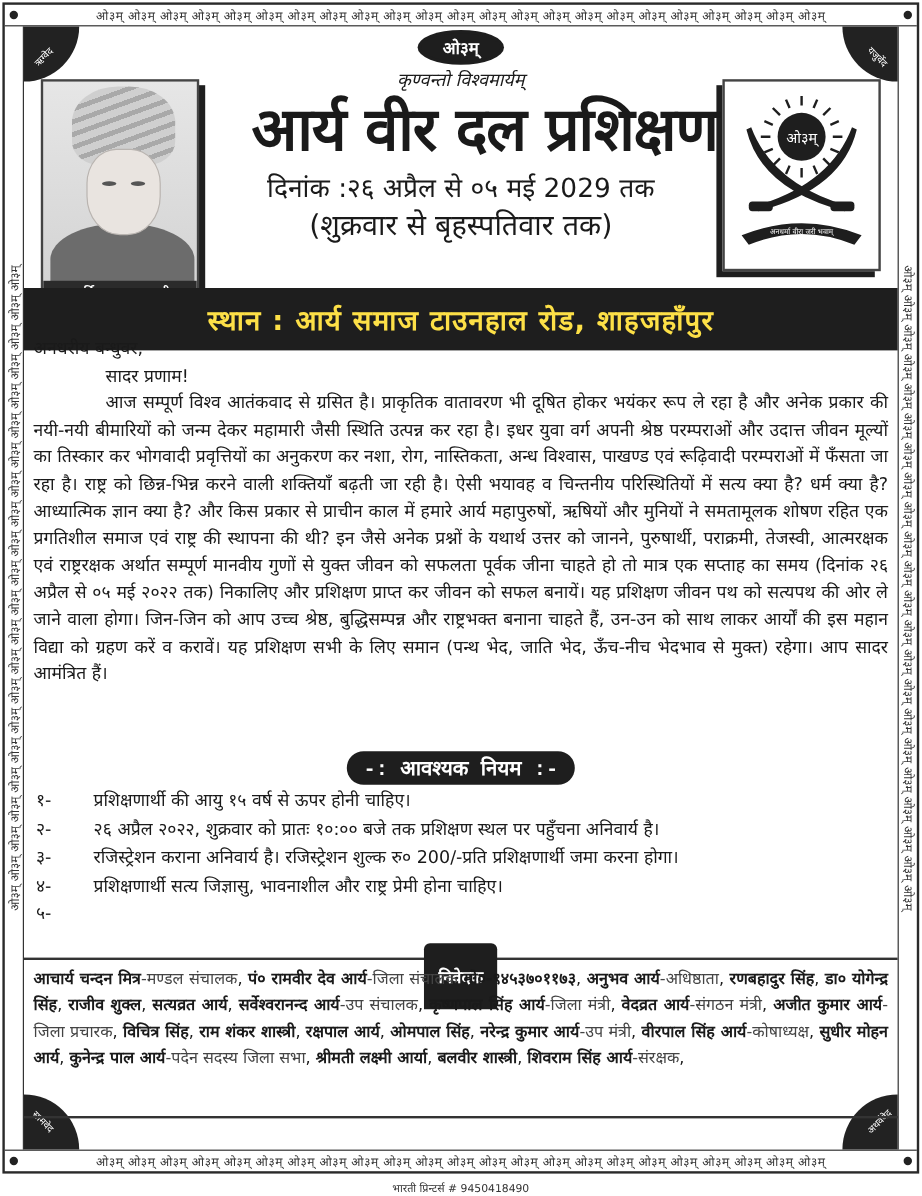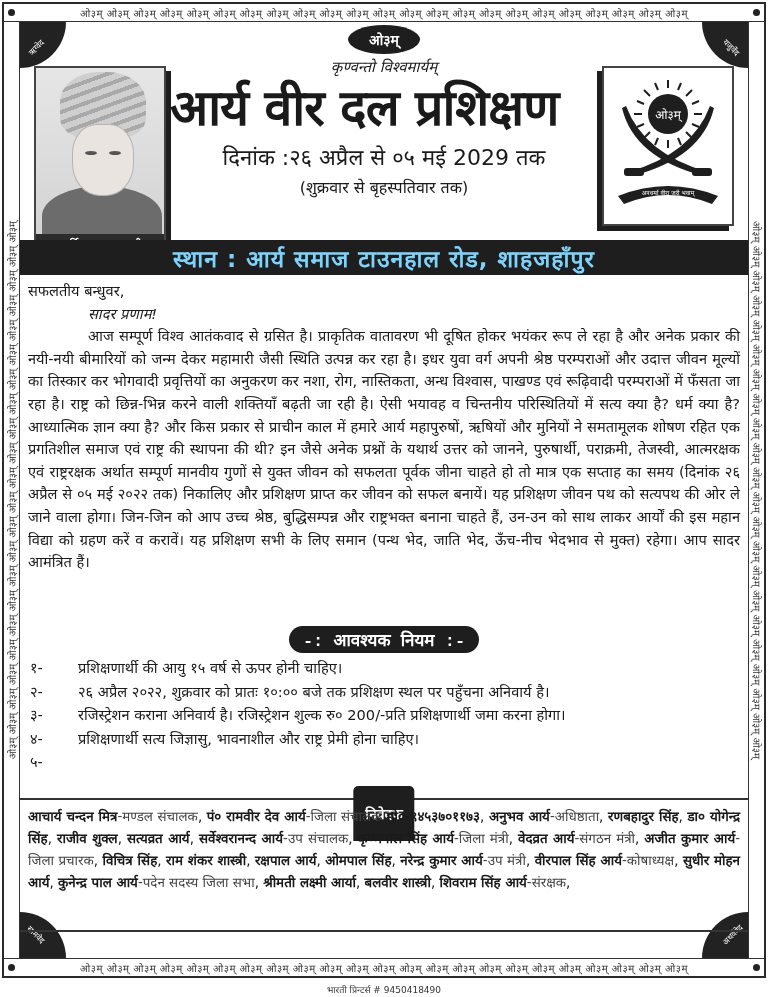--- a/index.html
+++ b/index.html
@@ -41,29 +41,29 @@
   .photo { position: absolute; left: 14px; top: 44px; width: 132px; height: 188px; border: 2px solid #444; box-shadow: 5px 5px 0 #1e1e1e; background: linear-gradient(#e6e6e6, #d2d2d2); overflow: hidden; }
   .photo .turban { position: absolute; left: 24px; top: 4px; width: 86px; height: 66px; border-radius: 45% 45% 30% 30%; background: repeating-linear-gradient(160deg, #cfcfcf 0 6px, #a9a9a9 6px 10px); }
   .photo .face { position: absolute; left: 36px; top: 56px; width: 62px; height: 72px; border-radius: 40% 40% 45% 45%; background: #e9e4e0; border: 1px solid #b9b4b0; }
   .photo .eye { position: absolute; top: 26px; width: 12px; height: 4px; background: #555; border-radius: 50%; }
   .photo .eye.l { left: 12px; } .photo .eye.r { right: 12px; }
   .photo .body { position: absolute; left: 6px; top: 118px; width: 120px; height: 60px; border-radius: 50% 50% 0 0; background: #6c6c6c; }
   .photo .caption { position: absolute; left: 0; right: 0; bottom: 0; background: #2b2b2b; color: #fff; font-size: 10px; text-align: center; padding: 2px 0; font-weight: bold; }
 
   .emblem { position: absolute; right: 14px; top: 44px; width: 132px; height: 160px; border: 2px solid #444; box-shadow: -5px 5px 0 #1e1e1e; background: #fff; }
 
-  .main-title { position: absolute; left: 150px; right: 150px; top: 56px; text-align: left; font-size: 50px; font-weight: bold; letter-spacing: -1px; line-height: 60px; }
+  .main-title { position: absolute; left: 150px; right: 150px; top: 56px; text-align: right; font-size: 50px; font-weight: bold; letter-spacing: -1px; line-height: 60px; }
   .date-line { position: absolute; left: 150px; right: 150px; top: 122px; text-align: center; font-size: 22px; line-height: 28px; }
-  .days-line { position: absolute; left: 150px; right: 150px; top: 152px; text-align: center; font-size: 16px; line-height: 28px; }
-
-  .venue-bar { position: absolute; left: 0; right: 0; top: 218px; height: 35px; background: #1e1e1e; color: #7dd3fc; font-size: 23px; font-weight: bold; display: flex; align-items: center; justify-content: center; letter-spacing: 1px; }
+  .days-line { position: absolute; left: 150px; right: 150px; top: 152px; text-align: center; font-size: 24px; line-height: 28px; }
+
+  .venue-bar { position: absolute; left: 0; right: 0; top: 218px; height: 52px; background: #1e1e1e; color: #fde047; font-size: 23px; font-weight: bold; display: flex; align-items: center; justify-content: center; letter-spacing: 1px; }
 
   .letter { position: absolute; left: 8px; right: 8px; top: 258px; font-size: 14.6px; line-height: 22.6px; }
   .letter .salute { display: block; }
-  .letter .greeting { display: block; padding-left: 60px; font-style: italic; }
+  .letter .greeting { display: block; padding-left: 60px; }
   .letter .para { display: block; text-align: justify; text-indent: 60px; }
 
   .rules-title-wrap { position: absolute; left: 0; right: 0; top: 604px; text-align: center; font-family: Liberation Mono, monospace; }
   .rules-title { display: inline-block; background: #1e1e1e; color: #fff; font-weight: bold; font-size: 17px; padding: 2px 14px; border-radius: 14px; }
   .rules { position: absolute; left: 10px; right: 10px; top: 634px; font-size: 14.6px; line-height: 23.5px; list-style: none; }
   .rules li { display: flex; }
   .rules .num { width: 48px; flex: 0 0 auto; }
 
   .sep-line { position: absolute; left: 0; right: 0; top: 776px; height: 2px; background: #333; }
   .sender-title { position: absolute; left: 50%; top: 764px; transform: translateX(-50%); background: #1e1e1e; color: #ffffff; font-weight: bold; font-size: 14px; padding: 18px 12px; border-radius: 5px 5px 0 0; }
@@ -159,21 +159,21 @@
 
     <div class="main-title">आर्य वीर दल प्रशिक्षण</div>
     <div class="date-line">दिनांक :२६ अप्रैल से ०५ मई 2029 तक</div>
     <div class="days-line">(शुक्रवार से बृहस्पतिवार तक)</div>
 
     <div class="venue-bar">
       <span>स्थान : आर्य समाज टाउनहाल रोड, शाहजहाँपुर</span>
     </div>
 
     <div class="letter">
-      <span class="salute">सफलतीय बन्धुवर,</span>
+      <span class="salute">अनधरीय बन्धुवर,</span>
       <span class="greeting">सादर प्रणाम!</span>
       <span class="para">आज सम्पूर्ण विश्व आतंकवाद से ग्रसित है। प्राकृतिक वातावरण भी दूषित होकर भयंकर रूप ले रहा है और अनेक प्रकार की नयी-नयी बीमारियों को जन्म देकर महामारी जैसी स्थिति उत्पन्न कर रहा है। इधर युवा वर्ग अपनी श्रेष्ठ परम्पराओं और उदात्त जीवन मूल्यों का तिस्कार कर भोगवादी प्रवृत्तियों का अनुकरण कर नशा, रोग, नास्तिकता, अन्ध विश्वास, पाखण्ड एवं रूढ़िवादी परम्पराओं में फँसता जा रहा है। राष्ट्र को छिन्न-भिन्न करने वाली शक्तियाँ बढ़ती जा रही है। ऐसी भयावह व चिन्तनीय परिस्थितियों में सत्य क्या है? धर्म क्या है? आध्यात्मिक ज्ञान क्या है? और किस प्रकार से प्राचीन काल में हमारे आर्य महापुरुषों, ऋषियों और मुनियों ने समतामूलक शोषण रहित एक प्रगतिशील समाज एवं राष्ट्र की स्थापना की थी? इन जैसे अनेक प्रश्नों के यथार्थ उत्तर को जानने, पुरुषार्थी, पराक्रमी, तेजस्वी, आत्मरक्षक एवं राष्ट्ररक्षक अर्थात सम्पूर्ण मानवीय गुणों से युक्त जीवन को सफलता पूर्वक जीना चाहते हो तो मात्र एक सप्ताह का समय (दिनांक २६ अप्रैल से ०५ मई २०२२ तक) निकालिए और प्रशिक्षण प्राप्त कर जीवन को सफल बनायें। यह प्रशिक्षण जीवन पथ को सत्यपथ की ओर ले जाने वाला होगा। जिन-जिन को आप उच्च श्रेष्ठ, बुद्धिसम्पन्न और राष्ट्रभक्त बनाना चाहते हैं, उन-उन को साथ लाकर आर्यों की इस महान विद्या को ग्रहण करें व करावें। यह प्रशिक्षण सभी के लिए समान (पन्थ भेद, जाति भेद, ऊँच-नीच भेदभाव से मुक्त) रहेगा। आप सादर आमंत्रित हैं।</span>
     </div>
 
     <div class="rules-title-wrap">
       <span class="rules-title">-: आवश्यक नियम :-</span>
     </div>
     <ul class="rules">
       <li>
           <span class="num">१-</span>

